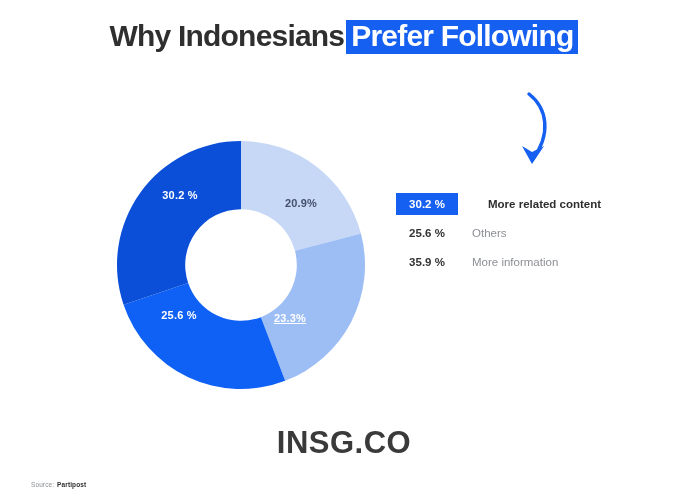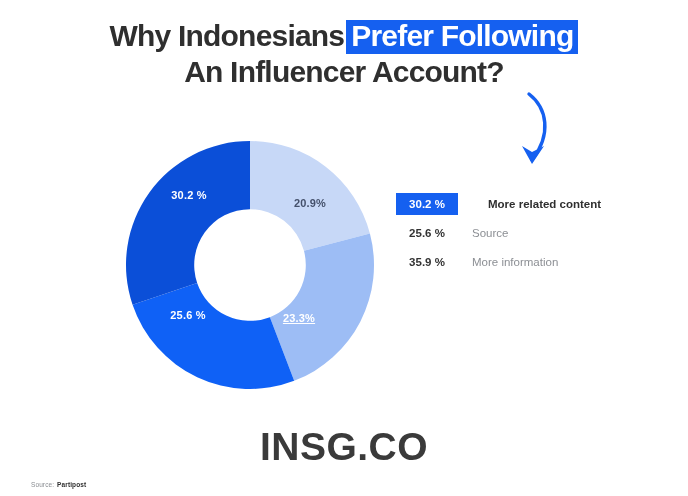--- a/index.html
+++ b/index.html
@@ -46,21 +46,21 @@
     position: absolute;
     left: 492px;
     top: 88px;
     width: 96px;
     height: 88px;
   }
 
   
   .donut-wrap {
     position: absolute;
-    left: 125px;
+    left: 116px;
     top: 140px;
     width: 250px;
     height: 250px;
     text-align: right;
   }
   .slice-label {
     position: absolute;
     font-size: 11px;
     font-weight: 700;
     letter-spacing: 0.2px;
@@ -107,21 +107,21 @@
     padding-left: 16px;
   }
 
   
   .brand {
     position: absolute;
     left: 0;
     top: 425px;
     width: 688px;
     text-align: center;
-    font-size: 39px;
+    font-size: 31px;
     font-weight: 700;
     letter-spacing: 0.5px;
     color: #3a3a3a;
   }
 
   
   .source {
     position: absolute;
     left: 31px;
     top: 481px;
@@ -135,21 +135,20 @@
     margin-left: 3px;
   }
 </style>
 </head>
 <body>
 
 <div class="title-block">
   <div class="title-line">
     <span>Why Indonesians</span><span class="title-hl">Prefer Following</span>
   </div>
-  <div class="title-line">An Influencer Account?</div>
 </div>
 
 <div class="arrow-wrap">
   <svg width="96" height="88" viewBox="0 0 96 88" xmlns="http://www.w3.org/2000/svg">
     <path d="M 37 6 C 55 20, 60 46, 40 72" fill="none" stroke="#1560f0" stroke-width="3.4" stroke-linecap="round"></path>
     <path d="M 40 76 L 30 58 L 40 64 L 52 58 Z" fill="#1560f0"></path>
   </svg>
 </div>
 
 <div class="donut-wrap">
@@ -169,21 +168,21 @@
   <div class="slice-label" style="left:64px; top:55px; color:#ffffff;">30.2 %</div>
 </div>
 
 <div class="legend">
   <div class="legend-row is-active">
     <span class="legend-pct">30.2 %</span>
     <span class="legend-label emph">More related content</span>
   </div>
   <div class="legend-row">
     <span class="legend-pct">25.6 %</span>
-    <span class="legend-label">Source</span>
+    <span class="legend-label">Others</span>
   </div>
   <div class="legend-row">
     <span class="legend-pct">35.9 %</span>
     <span class="legend-label">More information</span>
   </div>
 </div>
 
 <div class="brand">INSG.CO</div>
 
 <div class="source">

